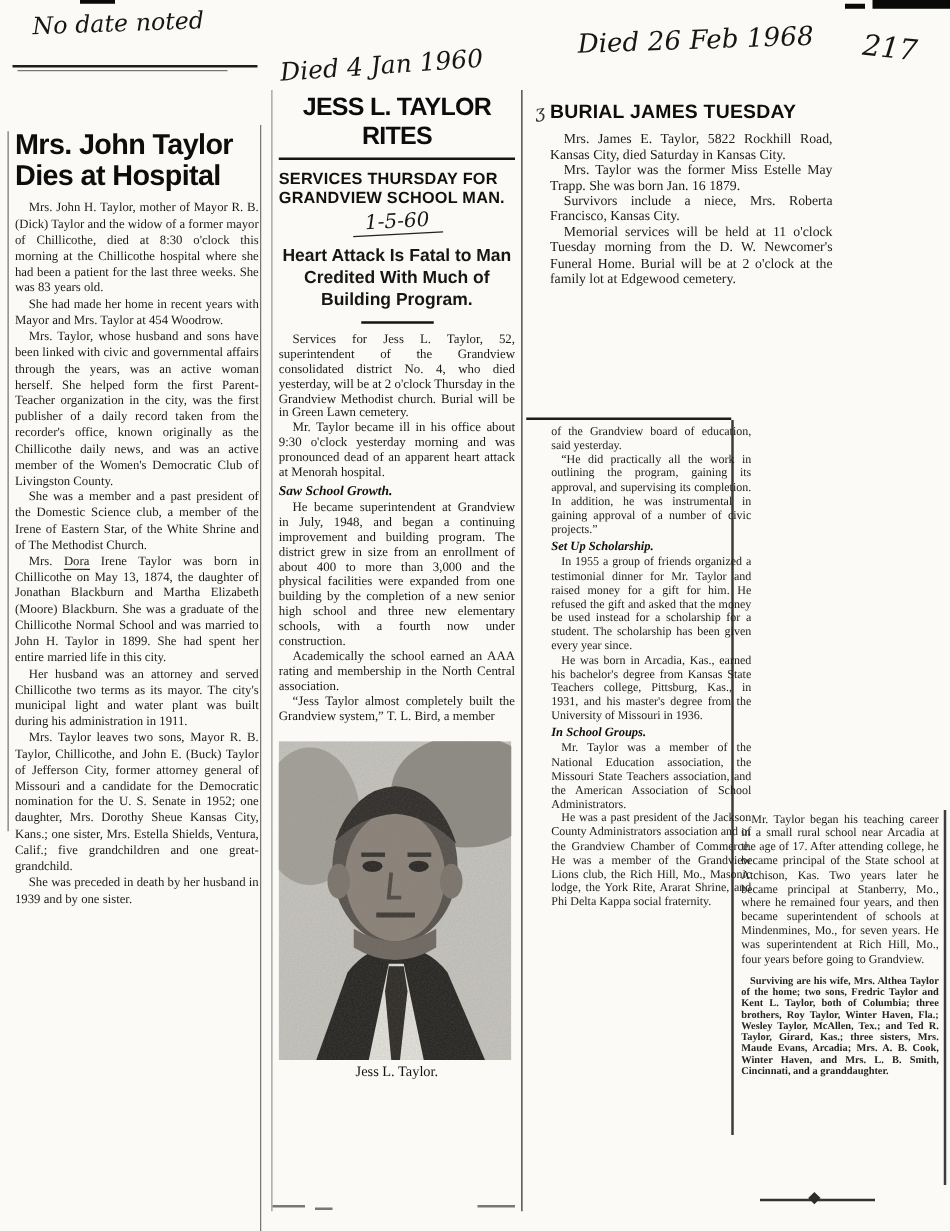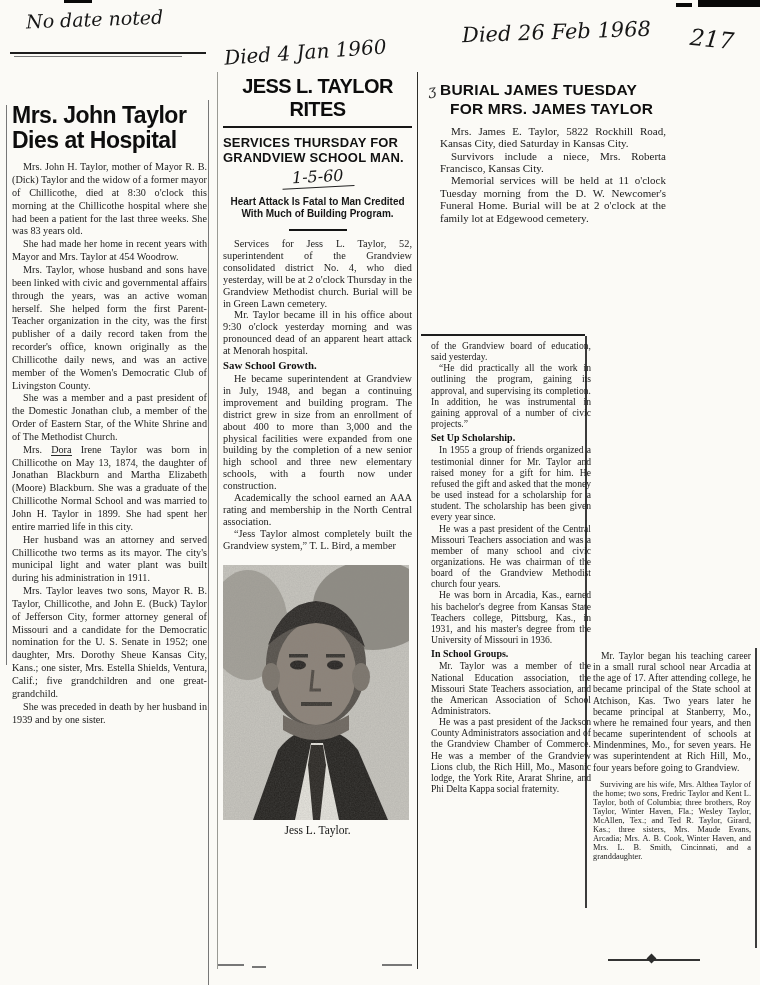--- a/index.html
+++ b/index.html
@@ -25,36 +25,36 @@
   .a2{border-left:1px solid #9a9a94;border-right:1.5px solid #2e2e2a;}
   .a2-head{font-family:"Liberation Sans",sans-serif;font-weight:bold;
     font-size:20px;letter-spacing:-0.6px;text-align:center;color:#0c0c0c;
     border-bottom:2.5px solid #161616;padding:3px 0 5px;}
   .a2-deck1{font-family:"Liberation Sans",sans-serif;font-weight:bold;
     font-size:13px;line-height:1.18;letter-spacing:0.2px;margin-top:7px;color:#111;}
   .a2-handdate{display:block;width:max-content;margin:1px auto 0;
     font-size:16px;padding:0 10px 1px;border-bottom:1.5px solid #222;
     transform:rotate(-3deg);}
   .a2-deck2{font-family:"Liberation Sans",sans-serif;font-weight:bold;
-    font-size:10px;line-height:1.27;text-align:center;margin-top:8px;color:#161616;}
+    font-size:14px;line-height:1.27;text-align:center;margin-top:8px;color:#161616;}
   .a2-midrule{width:58px;height:2px;background:#141414;margin:8px auto 7px;}
   .a2-body{font-size:10.3px;line-height:11.9px;}
   .crosshead{font-weight:bold;text-align:center;text-indent:0 !important;
-    font-size:10.8px;margin:3px 0 1px !important;color:#101010;}
+    font-size:10.8px;margin:3px 0 1px !important;color:#101010;font-style:italic;}
 
   
   .a3-head{font-family:"Liberation Sans",sans-serif;font-weight:bold;
     font-size:15.5px;line-height:1.25;letter-spacing:0.2px;color:#0e0e0e;}
   .a3-body{font-size:11px;line-height:12.4px;}
 
   
   .cont-body{font-size:9.6px;line-height:11.15px;}
   .cont-body p{text-indent:8px;}
   .cont-body .crosshead{font-size:10px;}
-  .fine{font-size:8.3px;line-height:9.1px;color:#242424;}
+  .fine{font-size:8.3px;line-height:9.1px;color:#242424;font-weight:bold;}
   .fine p{text-indent:7px;}
 
   .caption{text-align:center;font-size:11.5px;margin-top:4px;color:#141414;}
   .scanmark{position:absolute;background:#090909;}
   .diamond{position:absolute;width:7px;height:7px;background:#2c2c2c;transform:rotate(45deg);}
 </style>
 </head>
 <body>
 
 <div class="page">
@@ -73,21 +73,21 @@
   <div class="rule faint" style="left:14px;top:56px;width:168px;height:1px;"></div>
   <div class="rule faint" style="left:6px;top:105px;width:1px;height:560px;"></div>
   <div class="rule faint" style="left:208px;top:100px;width:1px;height:885px;"></div>
 
   <div class="abs" style="left:12px;top:77px;width:196px;margin-top:26px;">
     <div class="a1-head">Mrs. John Taylor Dies at Hospital</div>
     <div class="body a1-body" style="margin-top:9px;width:195px;">
       <p>Mrs. John H. Taylor, mother of Mayor R. B. (Dick) Taylor and the widow of a former mayor of Chillicothe, died at 8:30 o'clock this morning at the Chillicothe hospital where she had been a patient for the last three weeks. She was 83 years old.</p>
       <p>She had made her home in recent years with Mayor and Mrs. Taylor at 454 Woodrow.</p>
       <p>Mrs. Taylor, whose husband and sons have been linked with civic and governmental affairs through the years, was an active woman herself. She helped form the first Parent-Teacher organization in the city, was the first publisher of a daily record taken from the recorder's office, known originally as the Chillicothe daily news, and was an active member of the Women's Democratic Club of Livingston County.</p>
-      <p>She was a member and a past president of the Domestic Jonathan club, a member of the Order of Eastern Star, of the White Shrine and of The Methodist Church.</p>
+      <p>She was a member and a past president of the Domestic Science club, a member of the Irene of Eastern Star, of the White Shrine and of The Methodist Church.</p>
       <p><span>Mrs. </span><span class="underlined">Dora</span><span> Irene Taylor was born in Chillicothe on May 13, 1874, the daughter of Jonathan Blackburn and Martha Elizabeth (Moore) Blackburn. She was a graduate of the Chillicothe Normal School and was married to John H. Taylor in 1899. She had spent her entire married life in this city.</span></p>
       <p>Her husband was an attorney and served Chillicothe two terms as its mayor. The city's municipal light and water plant was built during his administration in 1911.</p>
       <p>Mrs. Taylor leaves two sons, Mayor R. B. Taylor, Chillicothe, and John E. (Buck) Taylor of Jefferson City, former attorney general of Missouri and a candidate for the Democratic nomination for the U. S. Senate in 1952; one daughter, Mrs. Dorothy Sheue Kansas City, Kans.; one sister, Mrs. Estella Shields, Ventura, Calif.; five grandchildren and one great-grandchild.</p>
       <p>She was preceded in death by her husband in 1939 and by one sister.</p>
     </div>
   </div>
 
   <div class="abs a2" style="left:217px;top:72px;width:201px;height:897px;padding:0 5px;box-sizing:border-box;">
     <div class="a2-head">JESS L. TAYLOR RITES</div>
     <div class="a2-deck1">SERVICES THURSDAY FOR GRANDVIEW SCHOOL MAN.</div>
@@ -135,37 +135,36 @@
     <div class="caption">Jess L. Taylor.</div>
   </div>
 
   <div class="rule faint" style="left:218px;top:964px;width:26px;height:2px;"></div>
   <div class="rule faint" style="left:252px;top:966px;width:14px;height:2px;"></div>
   <div class="rule faint" style="left:382px;top:964px;width:30px;height:2px;"></div>
 
   <div class="abs" style="left:440px;top:80px;width:226px;">
     <div class="a3-head">
       <div>BURIAL JAMES TUESDAY</div>
-      <div style="padding-left:10px;">FOR MRS. JAMES TAYLOR</div>
     </div>
     <div class="body a3-body" style="margin-top:6px;">
       <p>Mrs. James E. Taylor, 5822 Rockhill Road, Kansas City, died Saturday in Kansas City.</p>
+      <p>Mrs. Taylor was the former Miss Estelle May Trapp. She was born Jan. 16 1879.</p>
       <p>Survivors include a niece, Mrs. Roberta Francisco, Kansas City.</p>
       <p>Memorial services will be held at 11 o'clock Tuesday morning from the D. W. Newcomer's Funeral Home. Burial will be at 2 o'clock at the family lot at Edgewood cemetery.</p>
     </div>
   </div>
 
   <div class="rule" style="left:421px;top:334px;width:164px;height:2px;"></div>
   <div class="rule faint" style="left:585px;top:336px;width:1.5px;height:572px;background:#3c3c3c;"></div>
-  <div class="abs body cont-body" style="left:431px;top:340px;width:160px;">
+  <div class="abs body cont-body" style="left:441px;top:340px;width:160px;">
     <p style="text-indent:0;">of the Grandview board of education, said yesterday.</p>
     <p>“He did practically all the work in outlining the program, gaining its approval, and supervising its completion. In addition, he was instrumental in gaining approval of a number of civic projects.”</p>
     <p class="crosshead">Set Up Scholarship.</p>
     <p>In 1955 a group of friends organized a testimonial dinner for Mr. Taylor and raised money for a gift for him. He refused the gift and asked that the money be used instead for a scholarship for a student. The scholarship has been given every year since.</p>
-    <p>He was a past president of the Central Missouri Teachers association and was a member of many school and civic organizations. He was chairman of the board of the Grandview Methodist church four years.</p>
     <p>He was born in Arcadia, Kas., earned his bachelor's degree from Kansas State Teachers college, Pittsburg, Kas., in 1931, and his master's degree from the University of Missouri in 1936.</p>
     <p class="crosshead">In School Groups.</p>
     <p>Mr. Taylor was a member of the National Education association, the Missouri State Teachers association, and the American Association of School Administrators.</p>
     <p>He was a past president of the Jackson County Administrators association and of the Grandview Chamber of Commerce. He was a member of the Grandview Lions club, the Rich Hill, Mo., Masonic lodge, the York Rite, Ararat Shrine, and Phi Delta Kappa social fraternity.</p>
   </div>
 
   <div class="rule faint" style="left:755px;top:648px;width:1.5px;height:300px;background:#3c3c3c;"></div>
   <div class="abs body cont-body" style="left:593px;top:650px;width:158px;">
     <p>Mr. Taylor began his teaching career in a small rural school near Arcadia at the age of 17. After attending college, he became principal of the State school at Atchison, Kas. Two years later he became principal at Stanberry, Mo., where he remained four years, and then became superintendent of schools at Mindenmines, Mo., for seven years. He was superintendent at Rich Hill, Mo., four years before going to Grandview.</p>
     <div class="fine" style="margin-top:7px;">

